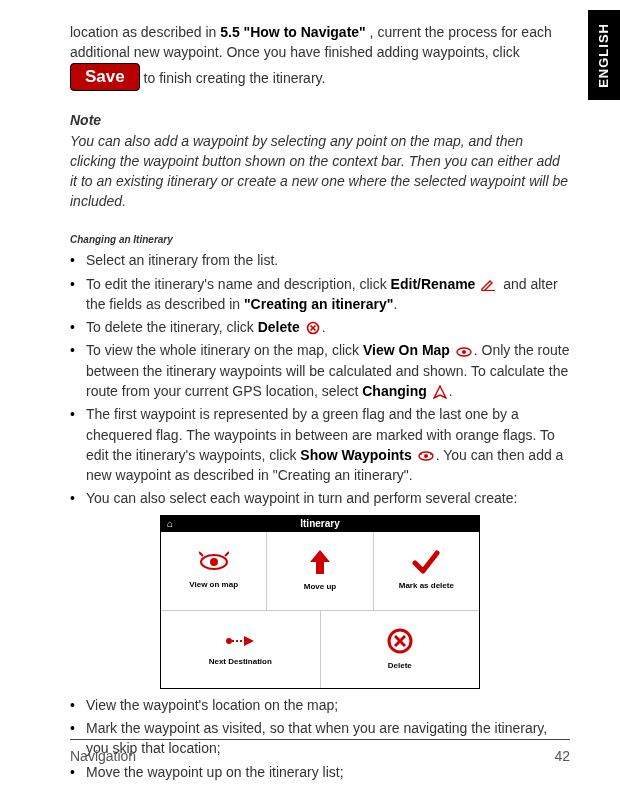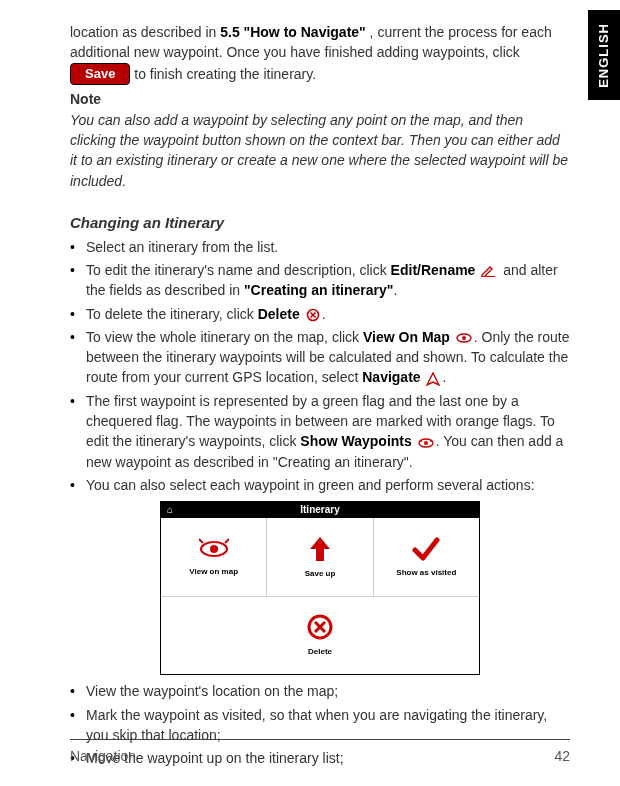--- a/index.html
+++ b/index.html
@@ -1,24 +1,24 @@
 <!DOCTYPE html>
 <html><head>
 <meta charset="utf-8">
 <style>
   *{box-sizing:border-box;margin:0;padding:0}
   html,body{width:620px;height:786px;font-family:Arial,Helvetica,sans-serif;color:#333;background:#fff}
   .page{position:relative;width:620px;height:786px;padding:22px 50px 0 70px;font-size:14px;line-height:1.45}
   .side-tab{position:absolute;right:0;top:10px;width:32px;height:90px;background:#000;color:#fff;display:flex;align-items:center;justify-content:center}
   .side-tab span{writing-mode:vertical-rl;transform:rotate(180deg);font-size:13px;font-weight:bold;letter-spacing:1px}
   .body-text{margin-bottom:2px}
-  .save-btn{display:inline-block;background:#b80000;color:#fff;border:1px solid #000;border-radius:4px;font-size:13px;font-weight:bold;padding:1px 14px;vertical-align:1px}
-  .note-head{font-weight:bold;margin-top:4px}
+  .save-btn{display:inline-block;background:#b80000;color:#fff;border:1px solid #000;border-radius:4px;font-size:17px;font-weight:bold;padding:1px 14px;vertical-align:1px}
+  .note-head{font-weight:bold;font-style:italic;margin-top:19px}
   .note-body{font-style:italic;margin-bottom:21px}
-  .subhead{font-weight:bold;font-style:italic;margin-top:5px;font-size:15px}
+  .subhead{font-weight:bold;font-style:italic;margin-top:5px;font-size:10px}
   ul.bullets{list-style:none;margin:2px 0 0 0}
   ul.bullets>li{position:relative;padding-left:16px;margin:3px 0}
   ul.bullets>li::before{content:"•";position:absolute;left:0;top:0;color:#000}
   b{font-weight:bold;color:#000}
   .inline-icn{display:inline-block;vertical-align:middle;margin:0 2px}
   .fig-wrap{text-align:center;margin:6px 0 6px 0}
   .fig{display:inline-block;width:320px;border:1px solid #000}
   .fig-top{height:16px;background:#000;color:#fff;font-size:10px;font-weight:bold;display:flex;align-items:center;position:relative}
   .fig-top .home{position:absolute;left:6px;color:#fff;font-size:10px}
   .fig-top .ttl{margin:0 auto}
@@ -67,37 +67,37 @@
             <line x1="4.5" y1="4.5" x2="9.5" y2="9.5" stroke="#c00" stroke-width="1.6"></line>
             <line x1="9.5" y1="4.5" x2="4.5" y2="9.5" stroke="#c00" stroke-width="1.6"></line>
           </svg></span><span>.</span>
     </li>
 
     <li>
       <span>To view the whole itinerary on the map, click </span><b>View On Map</b>
       <span class="inline-icn"><svg width="16" height="12" viewBox="0 0 16 12">
             <ellipse cx="8" cy="6" rx="7" ry="4" fill="none" stroke="#c00" stroke-width="1.4"></ellipse>
             <circle cx="8" cy="6" r="2" fill="#c00"></circle>
-          </svg></span><span>. Only the route between the itinerary waypoints will be calculated and shown. To calculate the route from your current GPS location, select </span><b>Navigate</b>
+          </svg></span><span>. Only the route between the itinerary waypoints will be calculated and shown. To calculate the route from your current GPS location, select </span><b>Changing</b>
       <span class="inline-icn"><svg width="14" height="14" viewBox="0 0 14 14">
             <path d="M7 1 L13 13 L7 10 L1 13 Z" fill="none" stroke="#c00" stroke-width="1.4"></path>
           </svg></span><span>.</span>
     </li>
 
     <li>
       <span>The first waypoint is represented by a green flag and the last one by a chequered flag. The waypoints in between are marked with orange flags. To edit the itinerary's waypoints, click </span><b>Show Waypoints</b>
       <span class="inline-icn"><svg width="16" height="12" viewBox="0 0 16 12">
             <ellipse cx="8" cy="6" rx="7" ry="4" fill="none" stroke="#c00" stroke-width="1.4"></ellipse>
             <circle cx="8" cy="6" r="2" fill="#c00"></circle>
             <circle cx="3" cy="4" r="1" fill="#c00"></circle>
             <circle cx="13" cy="4" r="1" fill="#c00"></circle>
           </svg></span><span>. You can then add a new waypoint as described in "Creating an itinerary".</span>
     </li>
 
-    <li><span>You can also select each waypoint in green and perform several actions:</span></li>
+    <li><span>You can also select each waypoint in turn and perform several create:</span></li>
   </ul>
 
   <div class="fig-wrap">
     <div class="fig">
       <div class="fig-top">
         <span class="home">⌂</span>
         <span class="ttl">Itinerary</span>
       </div>
       <div class="fig-row">
         <div class="cell">
@@ -106,30 +106,38 @@
               <circle cx="15" cy="12" r="4" fill="#c00"></circle>
               <path d="M4 6 L0 2" stroke="#c00" stroke-width="2"></path>
               <path d="M26 6 L30 2" stroke="#c00" stroke-width="2"></path>
             </svg>
           <span class="cell-lbl">View on map</span>
         </div>
         <div class="cell">
           <svg width="24" height="28" viewBox="0 0 24 28">
               <path d="M12 2 L22 14 L16 14 L16 26 L8 26 L8 14 L2 14 Z" fill="#c00"></path>
             </svg>
-          <span class="cell-lbl">Save up</span>
+          <span class="cell-lbl">Move up</span>
         </div>
         <div class="cell">
           <svg width="28" height="26" viewBox="0 0 28 26">
               <path d="M3 14 L11 22 L25 4" fill="none" stroke="#c00" stroke-width="5" stroke-linecap="round" stroke-linejoin="round"></path>
             </svg>
-          <span class="cell-lbl">Show as visited</span>
+          <span class="cell-lbl">Mark as delete</span>
         </div>
       </div>
       <div class="fig-row">
+        <div class="cell">
+          <svg width="32" height="20" viewBox="0 0 32 20">
+              <circle cx="5" cy="10" r="3" fill="#c00"></circle>
+              <line x1="8" y1="10" x2="20" y2="10" stroke="#c00" stroke-width="2" stroke-dasharray="2,2"></line>
+              <path d="M20 5 L30 10 L20 15 Z" fill="#c00"></path>
+            </svg>
+          <span class="cell-lbl">Next Destination</span>
+        </div>
         <div class="cell">
           <svg width="28" height="28" viewBox="0 0 28 28">
               <circle cx="14" cy="14" r="11" fill="none" stroke="#c00" stroke-width="3"></circle>
               <line x1="9" y1="9" x2="19" y2="19" stroke="#c00" stroke-width="3"></line>
               <line x1="19" y1="9" x2="9" y2="19" stroke="#c00" stroke-width="3"></line>
             </svg>
           <span class="cell-lbl">Delete</span>
         </div>
       </div>
     </div>

